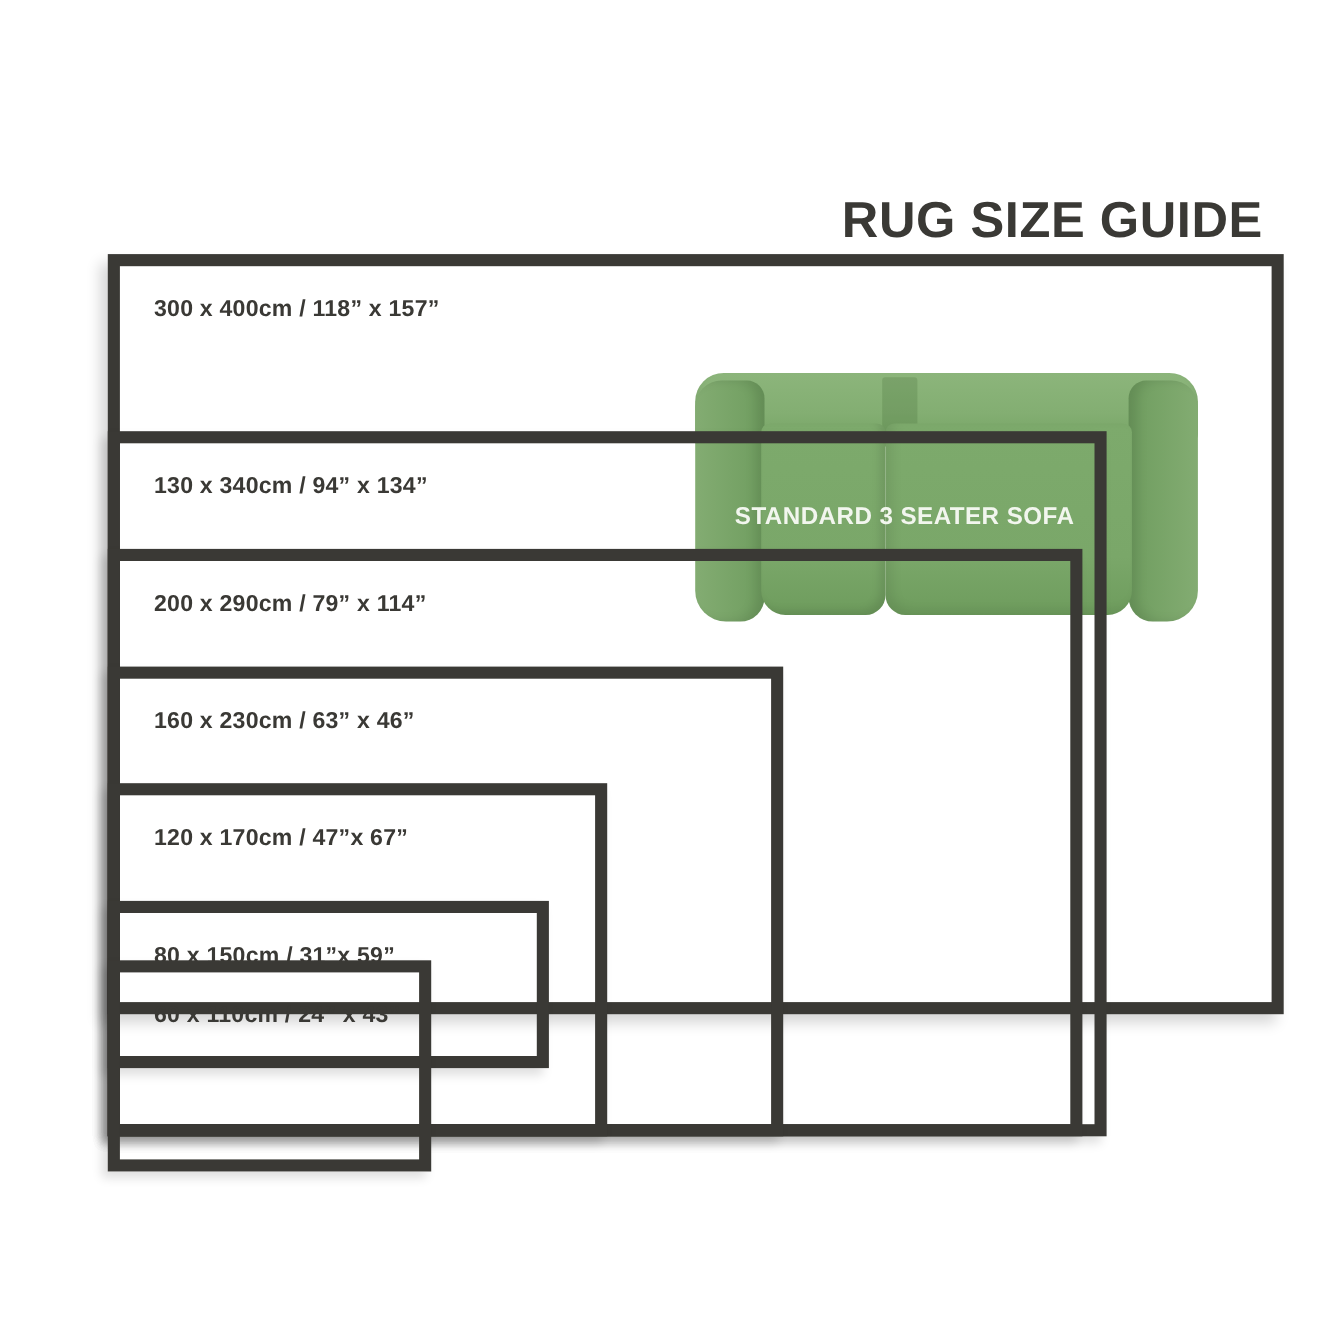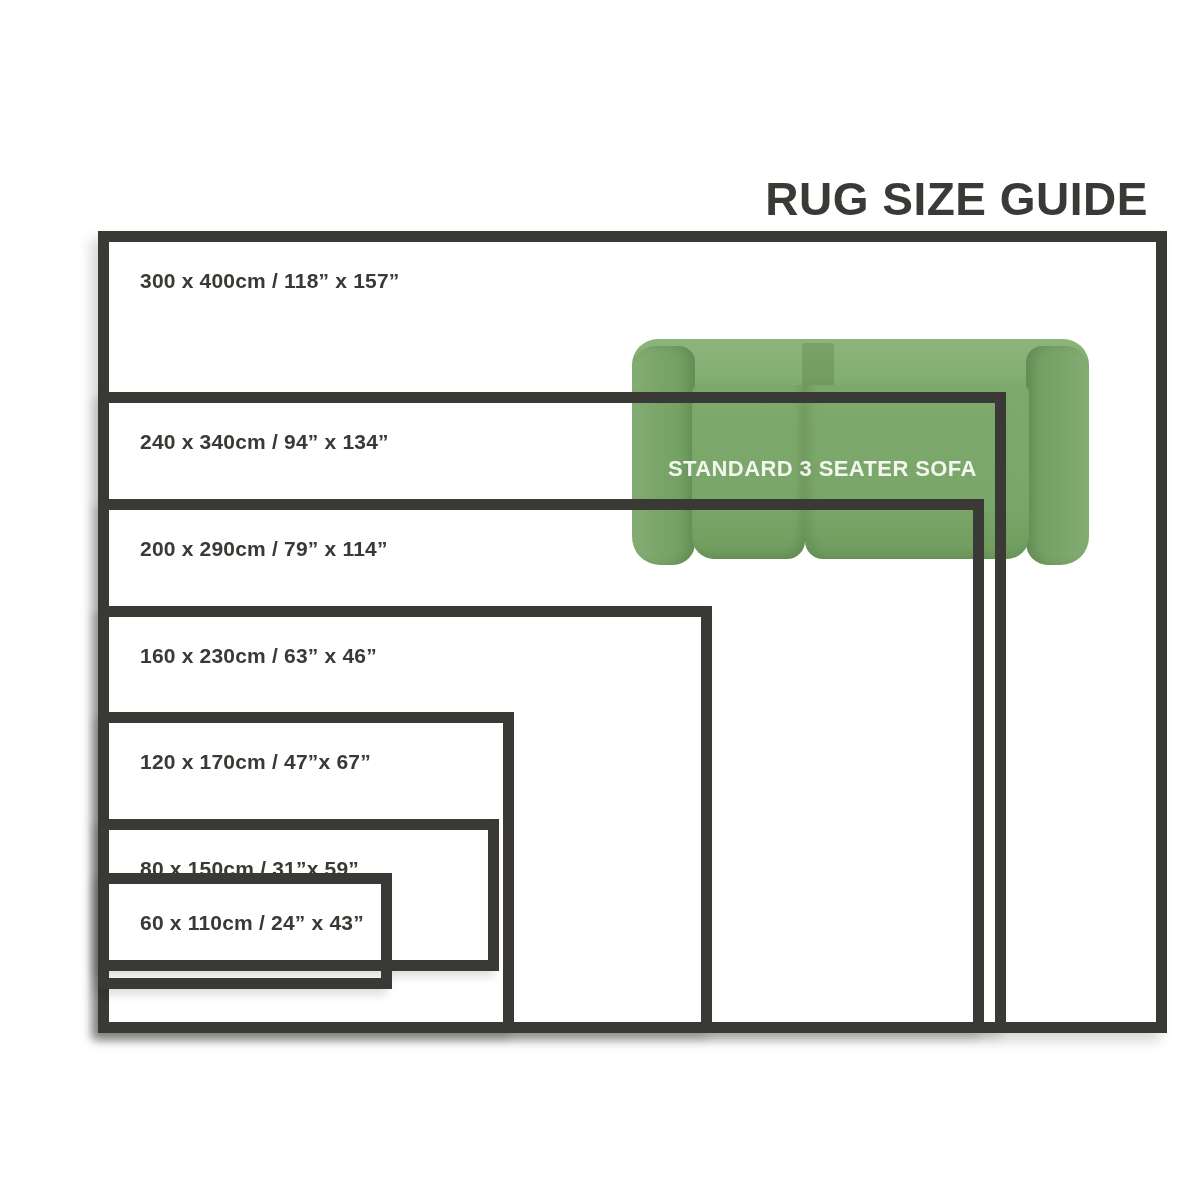--- a/index.html
+++ b/index.html
@@ -115,35 +115,35 @@
   <div class="sofa">
     <div class="sofa-back"></div>
     <div class="sofa-back-seam"></div>
     <div class="sofa-arm arm-left"></div>
     <div class="sofa-arm arm-right"></div>
     <div class="sofa-seat seat-left"></div>
     <div class="sofa-seat seat-right"></div>
     <div class="sofa-label">STANDARD 3 SEATER SOFA</div>
   </div>
 
-  <div class="rug r1" style="left: 66px; width: 1069px; height: 802px; top: 199px;">
+  <div class="rug r1" style="left: 66px; width: 1069px; height: 691px; top: 199px;">
     <span class="rug-label">300 x 400cm / 118” x 157”</span>
   </div>
   <div class="rug r2" style="left: 66px; width: 908px; height: 641px; top: 360px;">
-    <span class="rug-label">240 x 340cm / 94” x 134”</span>
+    <span class="rug-label">130 x 340cm / 94” x 134”</span>
   </div>
   <div class="rug r3" style="left: 66px; width: 886px; height: 534px; top: 467px;">
     <span class="rug-label">200 x 290cm / 79” x 114”</span>
   </div>
   <div class="rug r4" style="left: 66px; width: 614px; height: 427px; top: 574px;">
     <span class="rug-label">160 x 230cm / 63” x 46”</span>
   </div>
-  <div class="rug r5" style="left: 66px; width: 416px; height: 321px; top: 680px;">
+  <div class="rug r5" style="left: 66px; width: 454px; height: 321px; top: 680px;">
     <span class="rug-label">120 x 170cm / 47”x 67”</span>
   </div>
   <div class="rug r6" style="left: 66px; width: 401px; height: 152px; top: 787px;">
     <span class="rug-label">80 x 150cm / 31”x 59”</span>
   </div>
-  <div class="rug r7" style="left: 66px; width: 294px; height: 116px; top: 841px;">
+  <div class="rug r7" style="left: 66px; width: 294px; height: 192px; top: 841px;">
     <span class="rug-label">60 x 110cm / 24” x 43”</span>
   </div>
 
 </div>
 
 </body></html>

